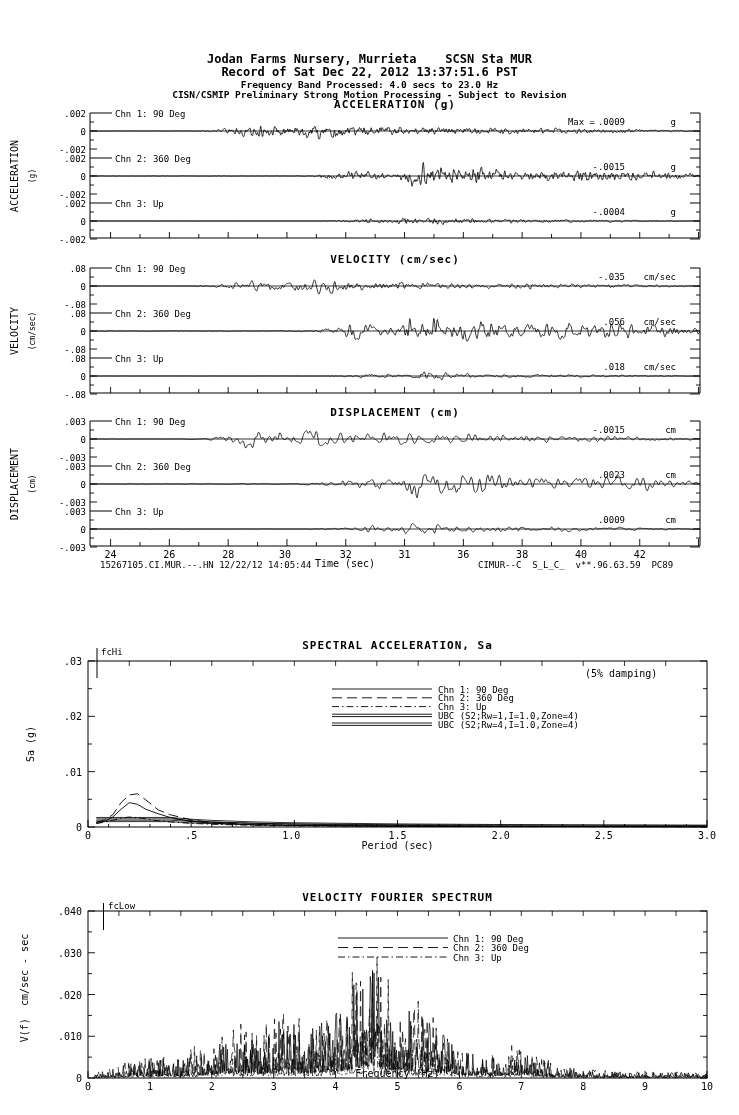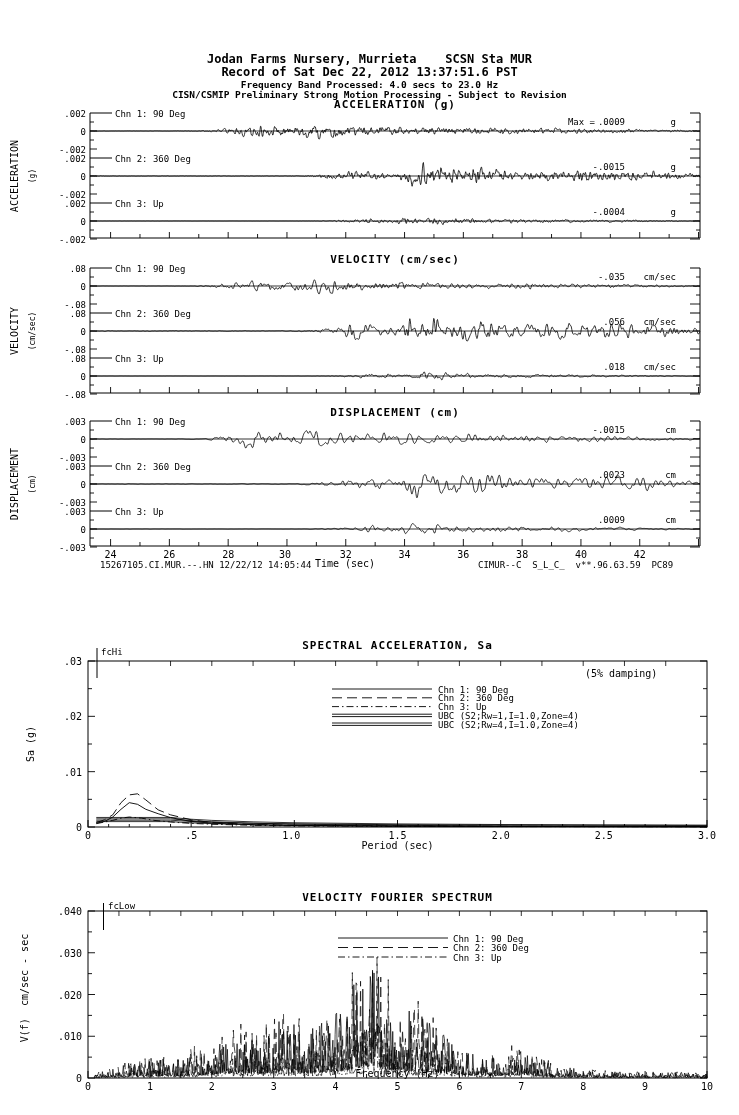--- a/index.html
+++ b/index.html
@@ -410,21 +410,21 @@
     <div class="lbl" style="left: 41px; top: 372px; width: 45px; text-align: right;">0</div>
     <div class="lbl" style="left: 41px; top: 390px; width: 45px; text-align: right;">-.08</div>
     <div class="lbl" style="left: 115px; top: 354px;">Chn 3: Up</div>
     <div class="lbl" style="left: 570px; top: 362px; width: 55px; text-align: right;">.018</div>
     <div class="lbl" style="left: 632px; top: 362px; width: 44px; text-align: right;">cm/sec</div>
     <div class="lbl s10" style="left: 102.578px; top: 549px; width: 16px; text-align: center;">24</div>
     <div class="lbl s10" style="left: 161.373px; top: 549px; width: 16px; text-align: center;">26</div>
     <div class="lbl s10" style="left: 220.169px; top: 549px; width: 16px; text-align: center;">28</div>
     <div class="lbl s10" style="left: 278.964px; top: 549px; width: 16px; ">30</div>
     <div class="lbl s10" style="left: 337.759px; top: 549px; width: 16px; text-align: center;">32</div>
-    <div class="lbl s10" style="left: 396.554px; top: 549px; width: 16px; text-align: center;">34</div>
+    <div class="lbl s10" style="left: 396.554px; top: 549px; width: 16px; text-align: center;">31</div>
     <div class="lbl s10" style="left: 455.349px; top: 549px; width: 16px; text-align: center;">36</div>
     <div class="lbl s10" style="left: 514.145px; top: 549px; width: 16px; text-align: center;">38</div>
     <div class="lbl s10" style="left: 572.94px; top: 549px; width: 16px; text-align: center;">40</div>
     <div class="lbl s10" style="left: 631.735px; top: 549px; width: 16px; text-align: center;">42</div>
     <div class="lbl" style="left: 41px; top: 417px; width: 45px; text-align: right;">.003</div>
     <div class="lbl" style="left: 41px; top: 435px; width: 45px; text-align: right;">0</div>
     <div class="lbl" style="left: 41px; top: 453px; width: 45px; text-align: right;">-.003</div>
     <div class="lbl" style="left: 115px; top: 417px;">Chn 1: 90 Deg</div>
     <div class="lbl" style="left: 570px; top: 425px; width: 55px; text-align: right;">-.0015</div>
     <div class="lbl" style="left: 632px; top: 425px; width: 44px; text-align: right;">cm</div>

